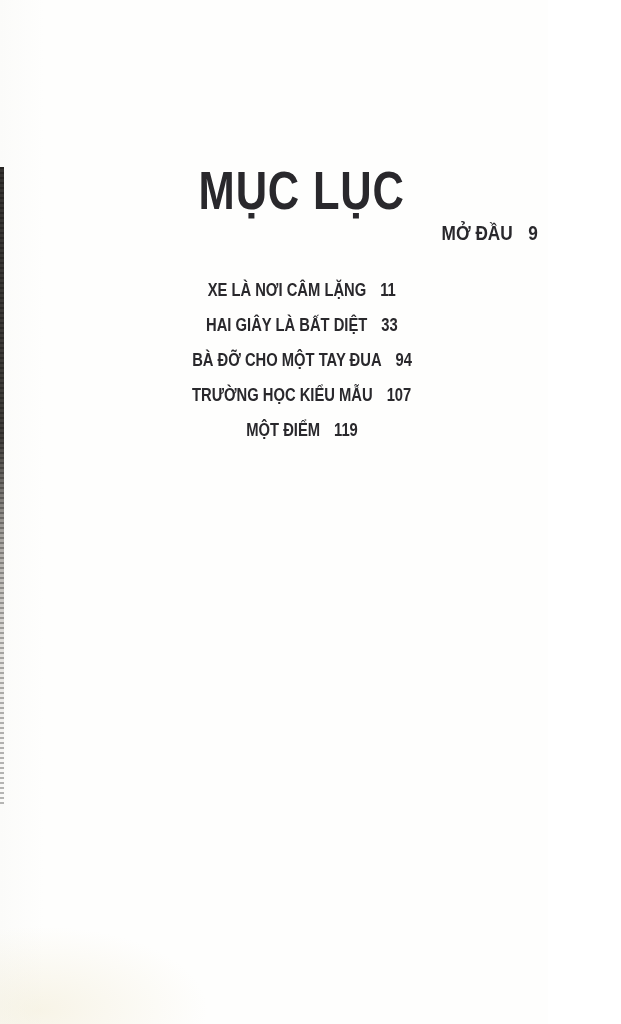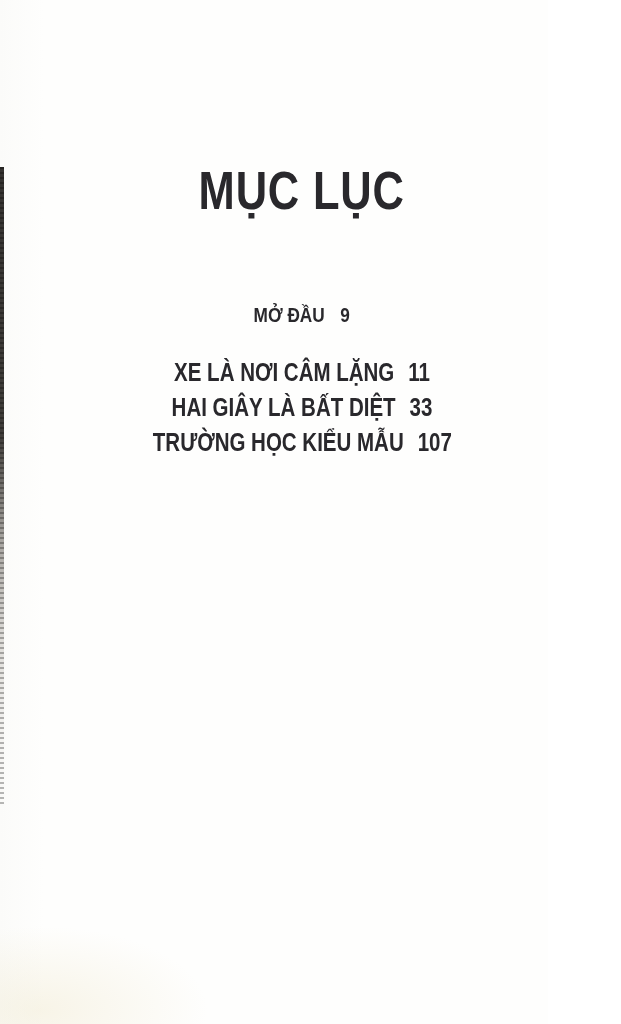--- a/index.html
+++ b/index.html
@@ -46,30 +46,30 @@
   }
   .toc-title {
     margin: 0;
     padding-top: 163px;
     font-size: 53px;
     line-height: 1.05;
     letter-spacing: 1px;
     color: var(--ink, #29282c);
   }
   .toc-intro {
-    margin-top: 82px;
     font-size: 21px;
     line-height: 27px;
+    text-align: right;
   }
   .toc-list {
     margin-top: 27px;
   }
   .toc-row {
     line-height: 35px;
-    font-size: 25px;
+    font-size: 18px;
   }
   .entry-page {
     display: inline-block;
     margin-left: 17px;
   }
   .toc-row.tight .entry-page { margin-left: 5px; }
   .toc-intro .entry-page { margin-left: 19px; }
 </style>
 </head>
 <body>
@@ -94,18 +94,28 @@
       <span class="entry-label">XE LÀ NƠI CÂM LẶNG</span><span class="entry-page">11</span>
     </span>
   </div>
         <div class="toc-row">
     <span class="condensed">
       <span class="entry-label">HAI GIÂY LÀ BẤT DIỆT</span><span class="entry-page">33</span>
     </span>
   </div>
         <div class="toc-row">
     <span class="condensed">
+      <span class="entry-label">BÀ ĐỠ CHO MỘT TAY ĐUA</span><span class="entry-page">94</span>
+    </span>
+  </div>
+        <div class="toc-row">
+    <span class="condensed">
       <span class="entry-label">TRƯỜNG HỌC KIỂU MẪU</span><span class="entry-page">107</span>
+    </span>
+  </div>
+        <div class="toc-row">
+    <span class="condensed">
+      <span class="entry-label">MỘT ĐIỂM</span><span class="entry-page">119</span>
     </span>
   </div>
       </div>
   </div>
 </div>
 
 </body></html>

